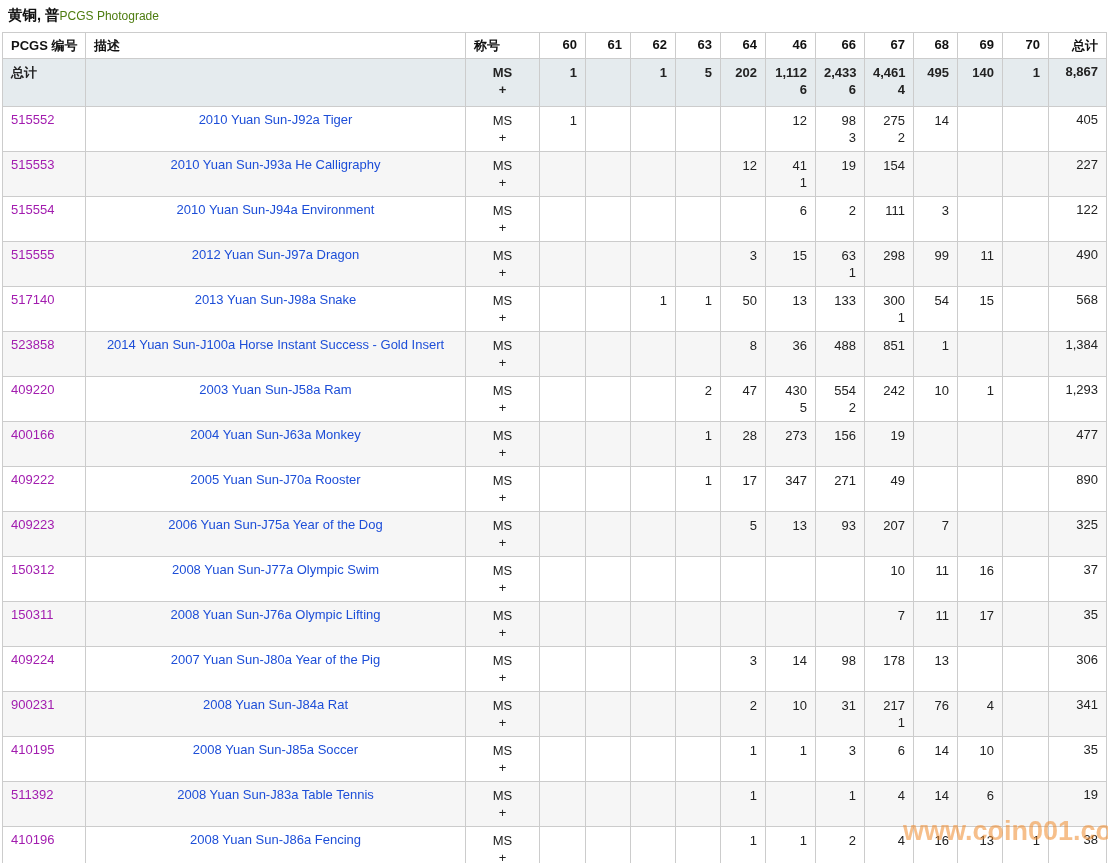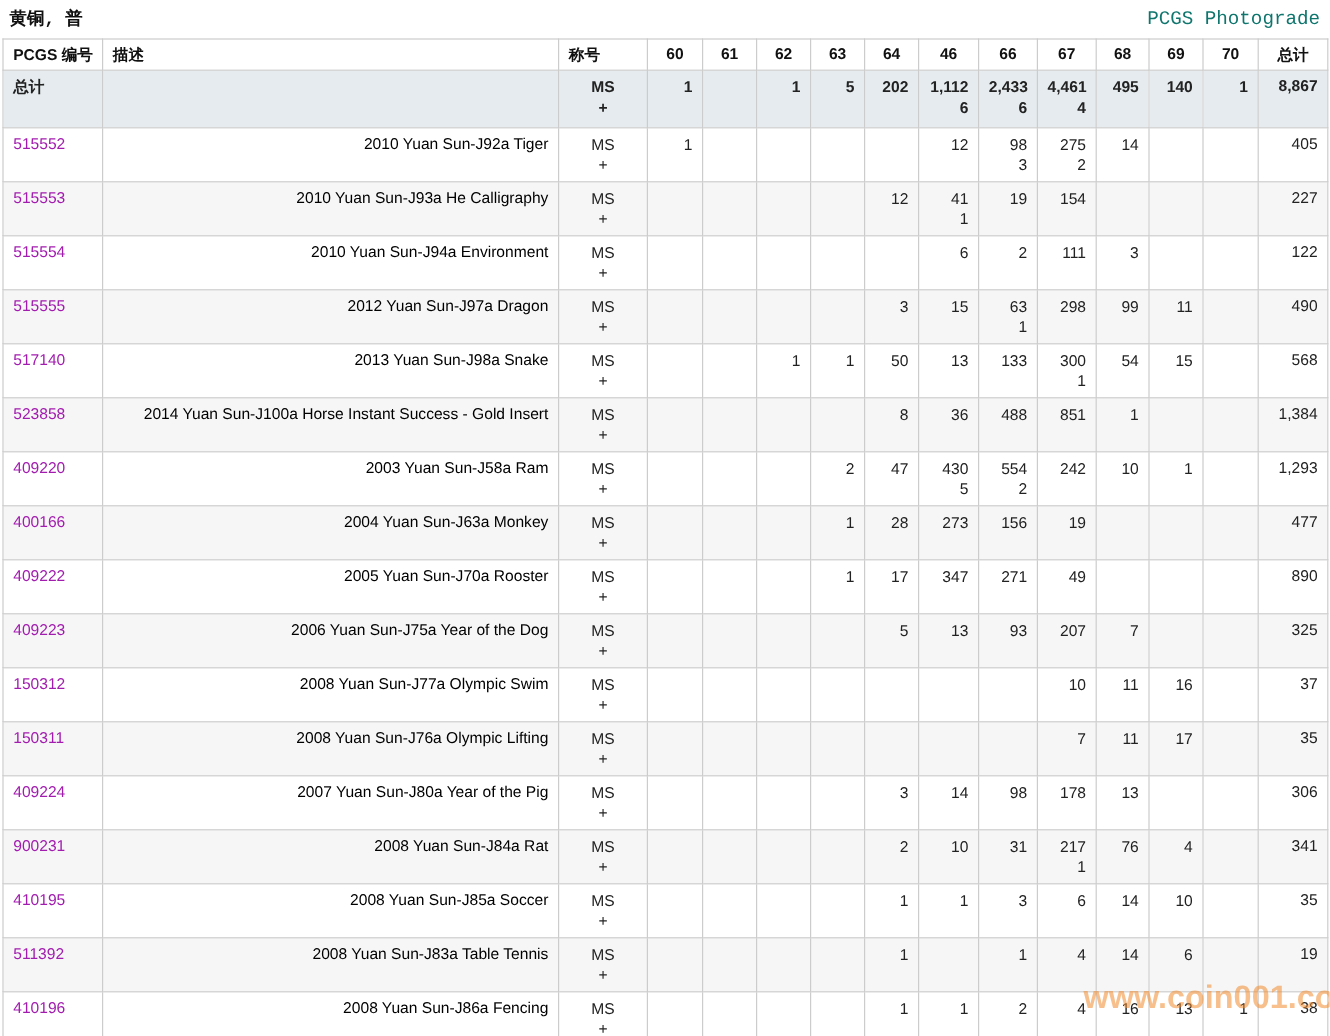--- a/index.html
+++ b/index.html
@@ -7,33 +7,32 @@
   body {
     font-family: "Liberation Sans", "DejaVu Sans", sans-serif;
     font-size: 13px;
     color: #222;
     width: 1108px;
     position: relative;
   }
   .page { padding: 4px 2px 0 2px; position: relative; }
   .title-bar {
     display: flex;
-    justify-content: space-between;
+    justify-content: flex-start;
     align-items: center;
     padding: 2px 6px 7px 6px;
-    font-family: Liberation Mono, monospace;
   }
   .page-title {
     font-weight: bold;
     font-size: 14.5px;
     color: #111;
   }
   .photograde-link {
-    color: #0f766e;
-    font-size: 16px;
+    color: #4d7c0f;
+    font-size: 12px;
     text-decoration: none;
     cursor: pointer;
   }
   table.pop-table {
     border-collapse: collapse;
     table-layout: fixed;
     width: 1104px;
   }
   table.pop-table th, table.pop-table td {
     border: 1px solid #cccccc;
@@ -44,37 +43,37 @@
   thead th {
     font-weight: bold;
     color: #111;
     background: #ffffff;
     height: 24px;
     padding: 4px 8px 3px 8px;
     font-size: 13px;
     white-space: nowrap;
   }
   thead th.text-col { text-align: left; }
-  thead th.num-col  { text-align: center; }
+  thead th.num-col  { text-align: right; }
   
   tr.totals-row td {
     background: #e5ebee;
     font-weight: bold;
     height: 48px;
     padding: 5px 8px 2px 8px;
   }
   
   tr.data-row td {
     height: 45px;
     padding: 5px 8px 2px 8px;
     background: #ffffff;
   }
   tr.data-row.stripe td { background: #f6f6f6; }
   td.cell-num, td.cell-total { text-align: right; }
-  td.cell-desc { text-align: right; color: #000000; }
+  td.cell-desc { text-align: center; color: #1d4ed8; }
   td.cell-no a {
     color: #a21caf;
     text-decoration: none;
     cursor: pointer;
   }
   td.cell-desig { text-align: center; }
   .line { display: block; line-height: 17px; min-height: 17px; }
   .plus-line { line-height: 17px; min-height: 17px; display: block; }
   .watermark {
     position: absolute;

